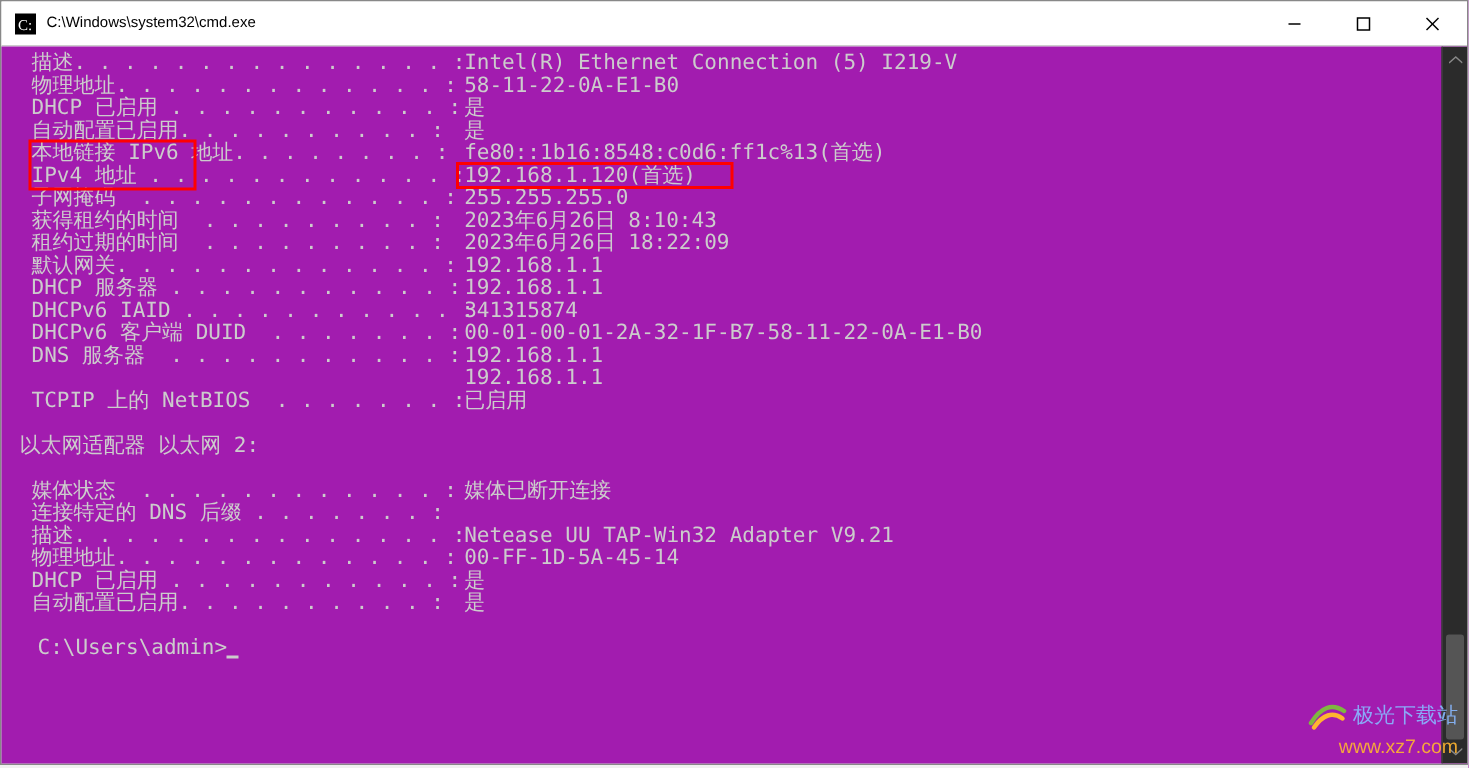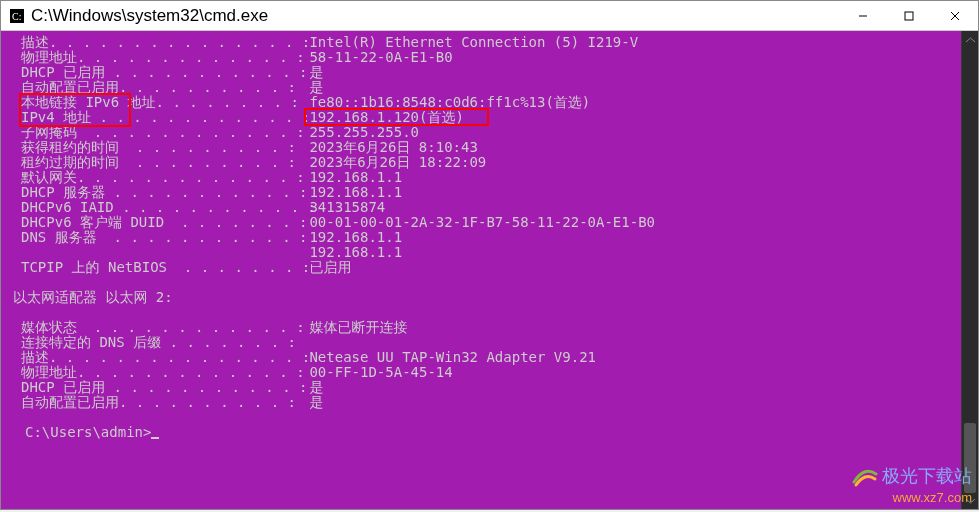--- a/index.html
+++ b/index.html
@@ -29,21 +29,21 @@
   }
   .title-icon {
     width: 16px; height: 16px;
     margin: 0 6px 0 8px;
     display: inline-block;
     position: relative;
   }
   .title-icon svg { width:16px; height:16px; }
   .title-text {
     flex: 1;
-    font-size: 17px;
+    font-size: 10px;
     font-family: "Segoe UI","Microsoft YaHei",sans-serif;
     color: #000;
   }
   .win-controls { display:flex; height:100%; }
   .win-btn {
     width: 46px;
     display:flex; align-items:center; justify-content:center;
     font-family: "Segoe UI",sans-serif;
     font-size: 11px;
     color:#000;
@@ -102,21 +102,21 @@
   }
 
   
   .watermark {
     position:absolute;
     right: 6px; bottom: 4px;
     text-align: right;
     pointer-events:none;
   }
   .wm-row { display:flex; align-items:center; justify-content:flex-end; gap:4px; }
-  .wm-text1 { color:#88b8ff; font-size:18px; font-family:"Microsoft YaHei",sans-serif; font-weight:500; opacity:0.9;}
+  .wm-text1 { color:#88b8ff; font-size:14px; font-family:"Microsoft YaHei",sans-serif; font-weight:500; opacity:0.9;}
   .wm-text2 { color:#ffb530; font-size:13px; font-family:Arial,sans-serif; opacity:0.9;}
   .wm-icon { width:28px; height:28px; }
 </style>
 </head>
 <body>
 
 <div class="window">
   <div class="titlebar">
     <span class="title-icon">
       <svg viewBox="0 0 16 16">

